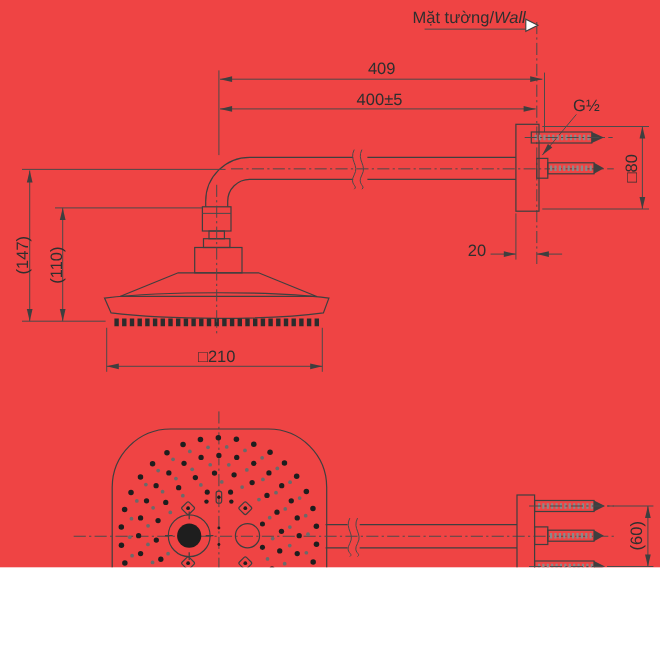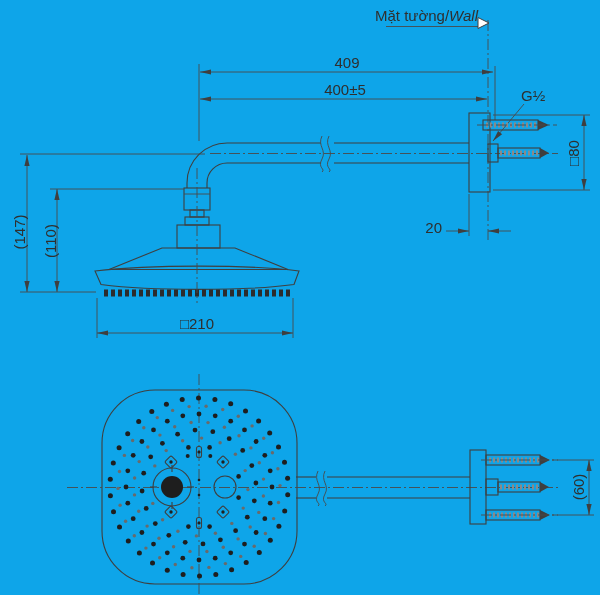--- a/index.html
+++ b/index.html
@@ -1,16 +1,16 @@
 <!DOCTYPE html>
 <html><head>
 <meta charset="utf-8">
 <style>
   html,body{margin:0;padding:0;background:#ffffff;}
-  .page{position:relative;width:600px;height:595px;background:#0ea5e9;overflow:hidden;
+  .page{position:relative;width:600px;height:516px;background:#ef4444;overflow:hidden;
         font-family:"Liberation Sans",sans-serif;}
   svg text{font-family:"Liberation Sans",sans-serif;font-size:15px;fill:#2f2f2f;}
   svg .it{font-style:italic;}
   .st{stroke:#3f3f3f;fill:none;stroke-width:1.1;}
   .thin{stroke:#4a4a4a;fill:none;stroke-width:0.9;}
   .cl{stroke:#4a4a4a;fill:none;stroke-width:0.9;stroke-dasharray:11 3 2 3;}
   .ar{fill:#3f3f3f;stroke:none;}
   .holl{fill:#ffffff;stroke:#3f3f3f;stroke-width:1;}
   .thr{stroke:#8a8a8a;stroke-width:5;stroke-dasharray:2 2;fill:none;}
   .ser{stroke:#2c2c2c;stroke-width:7;stroke-dasharray:4 3;fill:none;}

